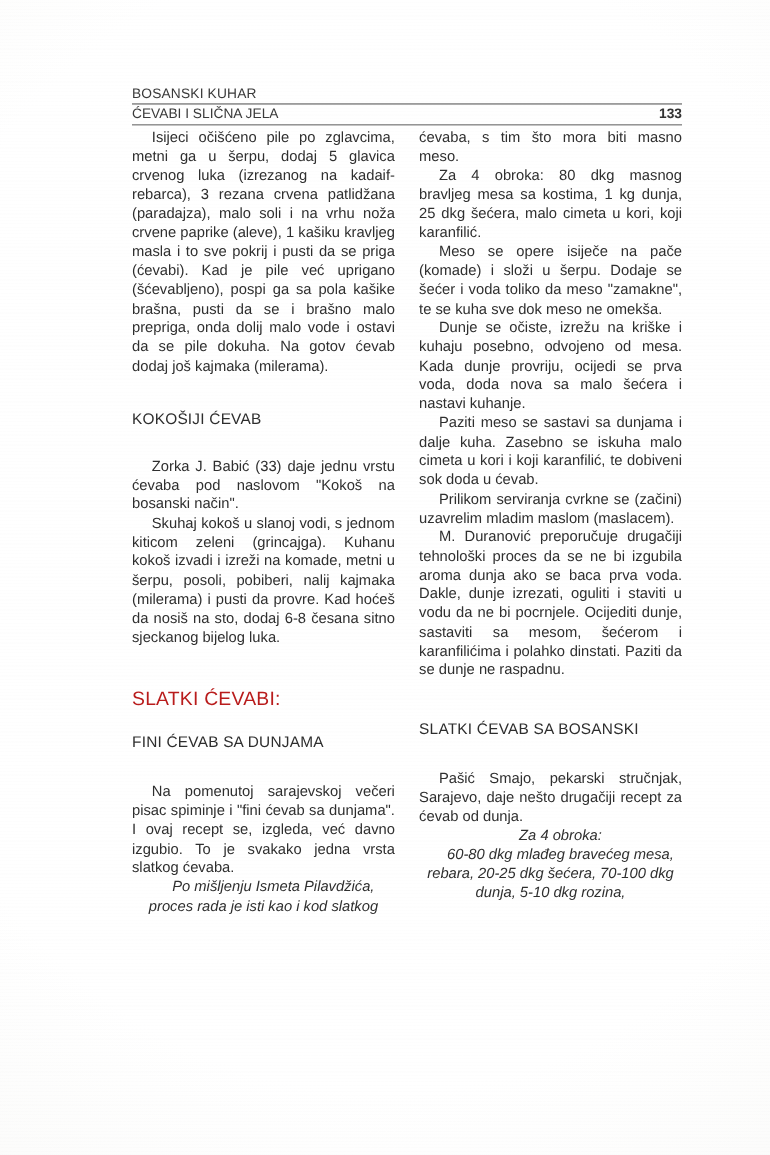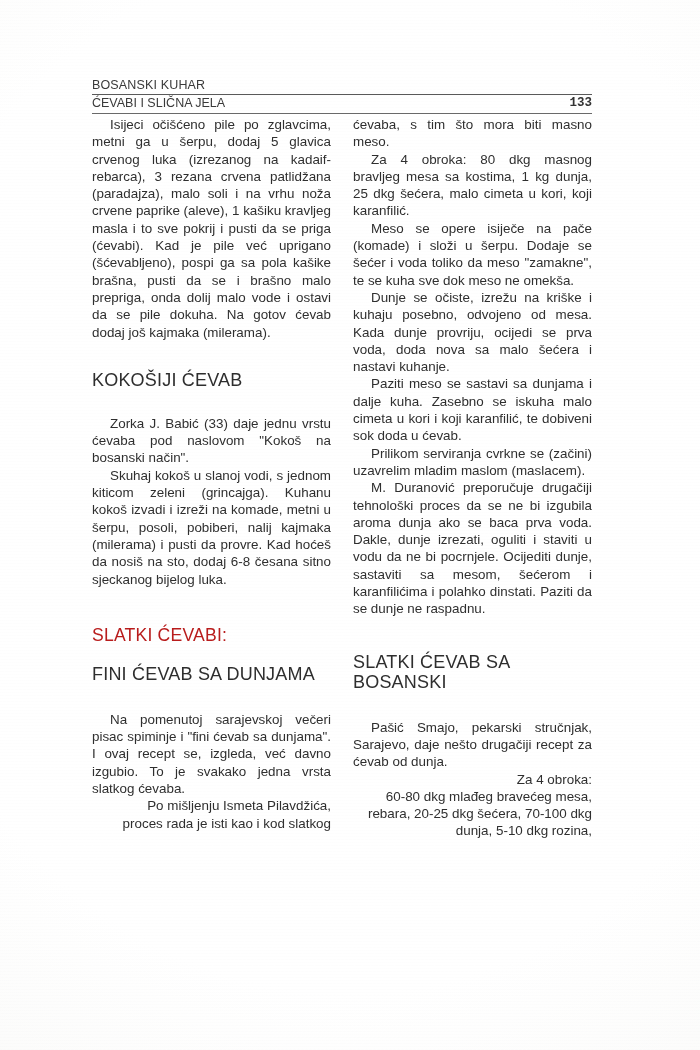--- a/index.html
+++ b/index.html
@@ -27,21 +27,21 @@
     position: absolute;
     inset: 0;
     pointer-events: none;
     background:
       repeating-linear-gradient(0deg, rgba(0,0,0,0.010) 0px, rgba(0,0,0,0.010) 1px, rgba(0,0,0,0) 1px, rgba(0,0,0,0) 3px);
     opacity: .55;
   }
 
   .content {
     position: absolute;
-    left: 92px;
+    left: 120px;
     top: 78px;
     width: 500px;
   }
 
   
   .runhead-book {
     font-size: 12.5px;
     letter-spacing: .15px;
     color: #3a3a3a;
     line-height: 14px;
@@ -62,21 +62,20 @@
     padding-bottom: 2px;
   }
   .runhead-rule2 {
     height: 1px;
     background: #6a6a6a;
   }
   .folio {
     font-size: 12.5px;
     font-weight: bold;
     color: #333;
-    font-family: Liberation Mono, monospace;
   }
 
   
   .cols {
     margin-top: 2px;
     display: flex;
     gap: 22px;
   }
   .col {
     width: 239px;
@@ -86,33 +85,33 @@
     margin: 0;
     font-size: 13.4px;
     line-height: 17.3px;
     text-align: justify;
     text-justify: inter-word;
     text-indent: 18px;
     hyphens: manual;
     color: #2f2f2f;
   }
   p.para.noindent { text-indent: 0; }
-  p.para.last { text-align: right; }
+  p.para.last { text-align: center; font-style: italic; }
 
   h2.sec-head {
     margin: 0;
     font-size: 17.6px;
     font-weight: normal;
     letter-spacing: .2px;
     color: #b91c1c;
     line-height: 21px;
   }
   h3.rec-head {
     margin: 0;
-    font-size: 18px;
+    font-size: 14px;
     font-weight: normal;
     letter-spacing: .2px;
     color: #2e2e2e;
     line-height: 20px;
   }
 
   .sp-head-before { height: 29px; }
   .sp-head-after  { height: 25px; }
   .sp-sec-before  { height: 37px; }
   .sp-sec-mid     { height: 18px; }

